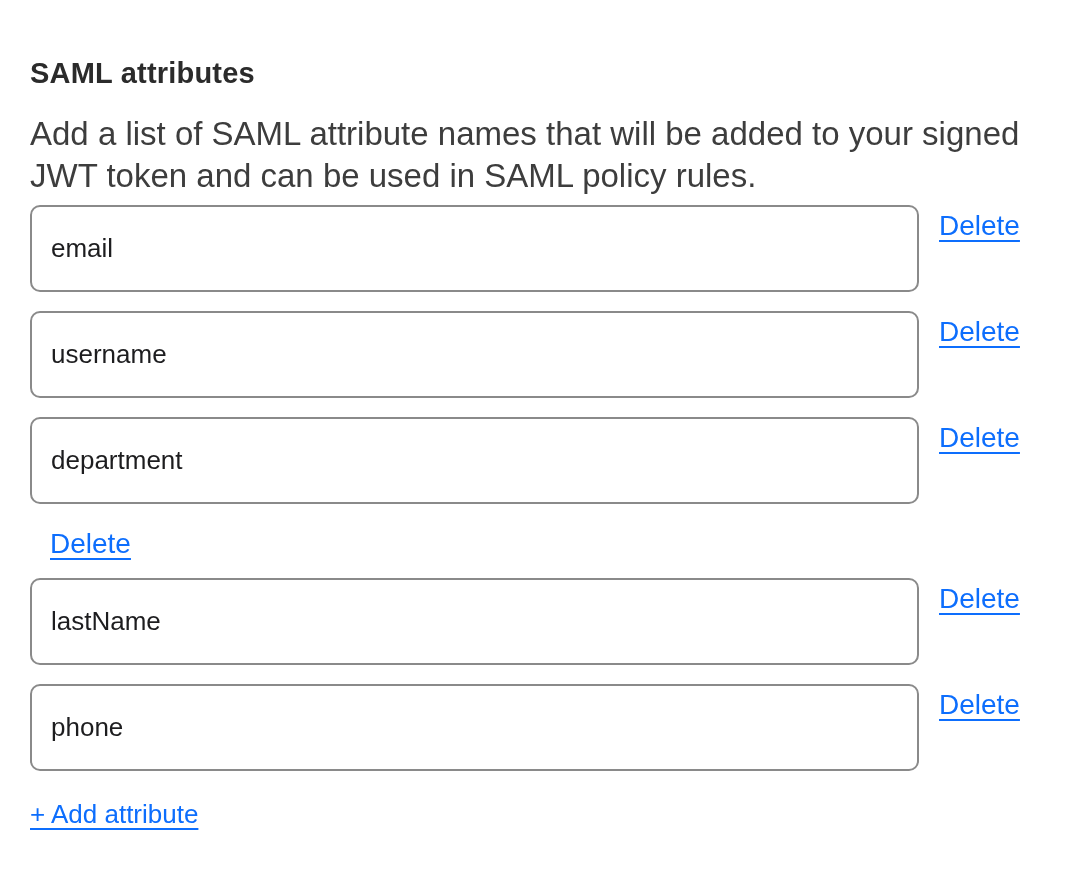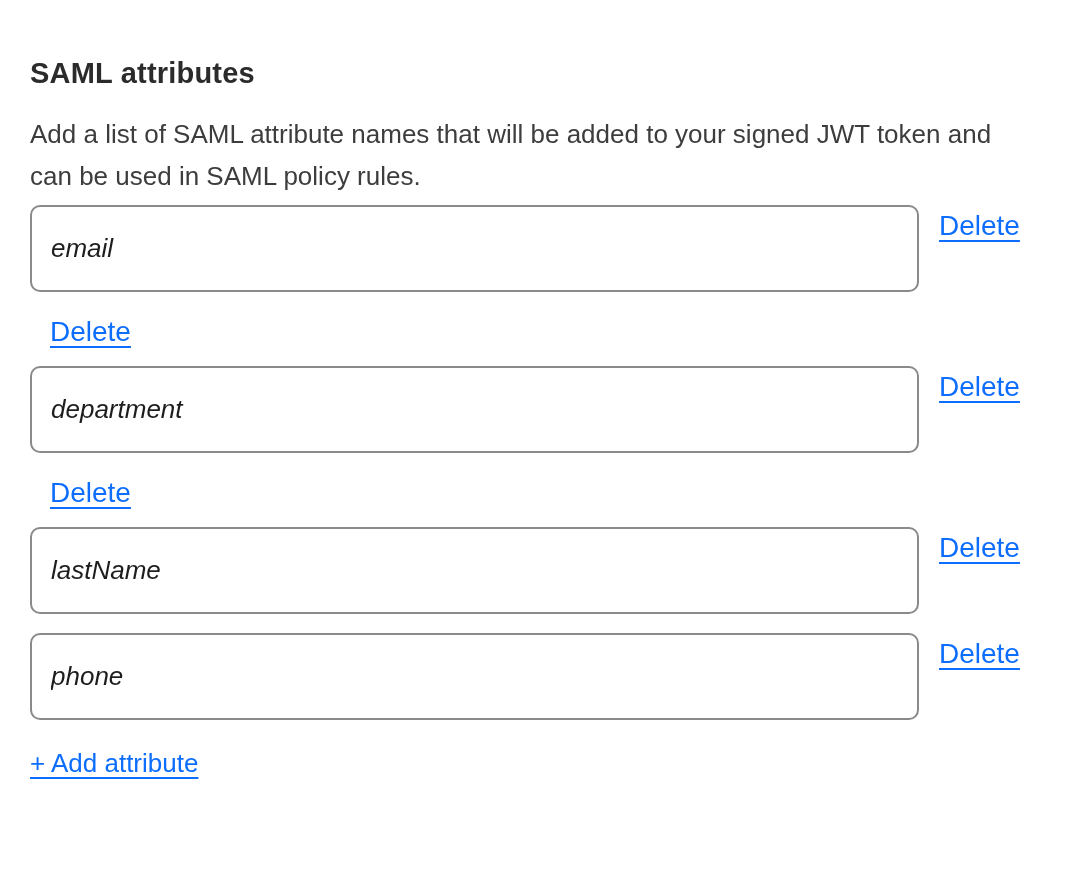--- a/index.html
+++ b/index.html
@@ -25,21 +25,21 @@
     margin: 56px 0 0 30px;
     font-size: 29px;
     line-height: 35px;
     font-weight: 700;
     color: var(--heading-text);
     letter-spacing: 0.2px;
   }
   .section-description {
     margin: 22px 0 0 30px;
     max-width: 1010px;
-    font-size: 26px;
+    font-size: 33px;
     line-height: 42px;
     color: var(--body-text);
   }
   .attribute-list {
     margin-top: 8px;
   }
   .attribute-row {
     display: flex;
     align-items: flex-start;
     margin: 0 0 19px 30px;
@@ -48,21 +48,20 @@
     width: 889px;
     height: 87px;
     border: 2px solid var(--input-border);
     border-radius: 10px;
     background: #ffffff;
     padding: 0 18px 0 19px;
     font-family: "Liberation Sans", sans-serif;
     font-size: 26px;
     color: var(--input-text);
     outline: none;
-    font-style: italic;
   }
   .delete-link {
     margin: 6px 0 0 20px;
     font-size: 28px;
     line-height: 30px;
     color: var(--link);
     text-decoration: underline;
     text-decoration-thickness: 2px;
     text-underline-offset: 5px;
     cursor: pointer;
@@ -90,20 +89,21 @@
 <p class="section-description">Add a list of SAML attribute names that will be added to your signed JWT token and can be used in SAML policy rules.</p>
 
 <div class="attribute-list">
 
   <div class="attribute-row">
     <input class="attribute-input" type="text" value="email" style="">
     <a class="delete-link" href="#">Delete</a>
   </div>
 
   <div class="attribute-row">
+    <input class="attribute-input" type="text" value="username" style="">
     <a class="delete-link" href="#">Delete</a>
   </div>
 
   <div class="attribute-row">
     <input class="attribute-input" type="text" value="department" style="">
     <a class="delete-link" href="#">Delete</a>
   </div>
 
   <div class="attribute-row">
     <a class="delete-link" href="#">Delete</a>

